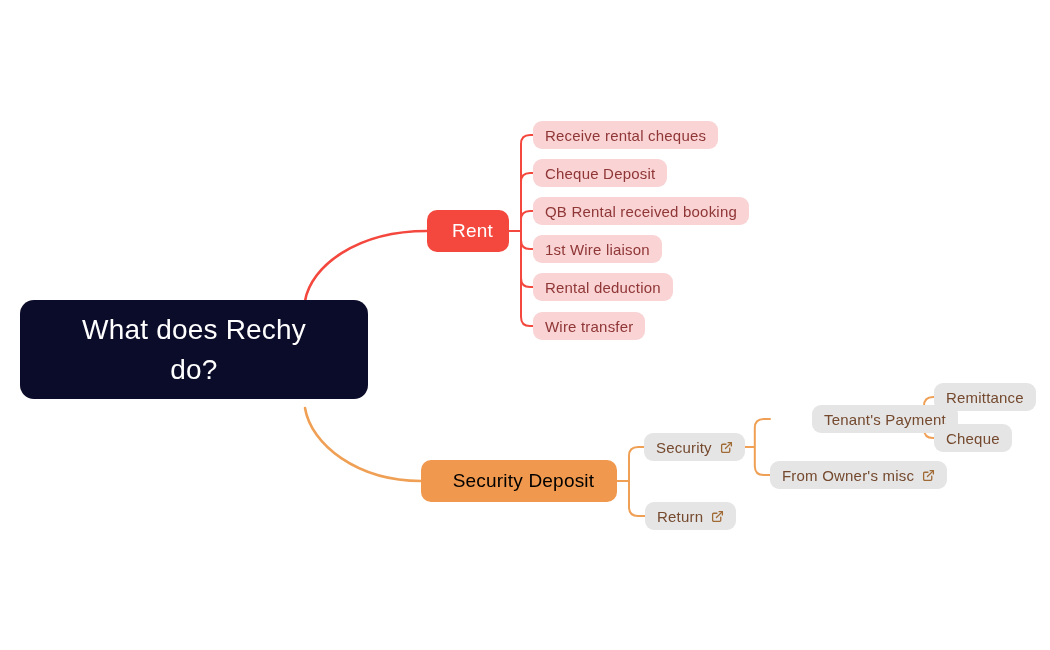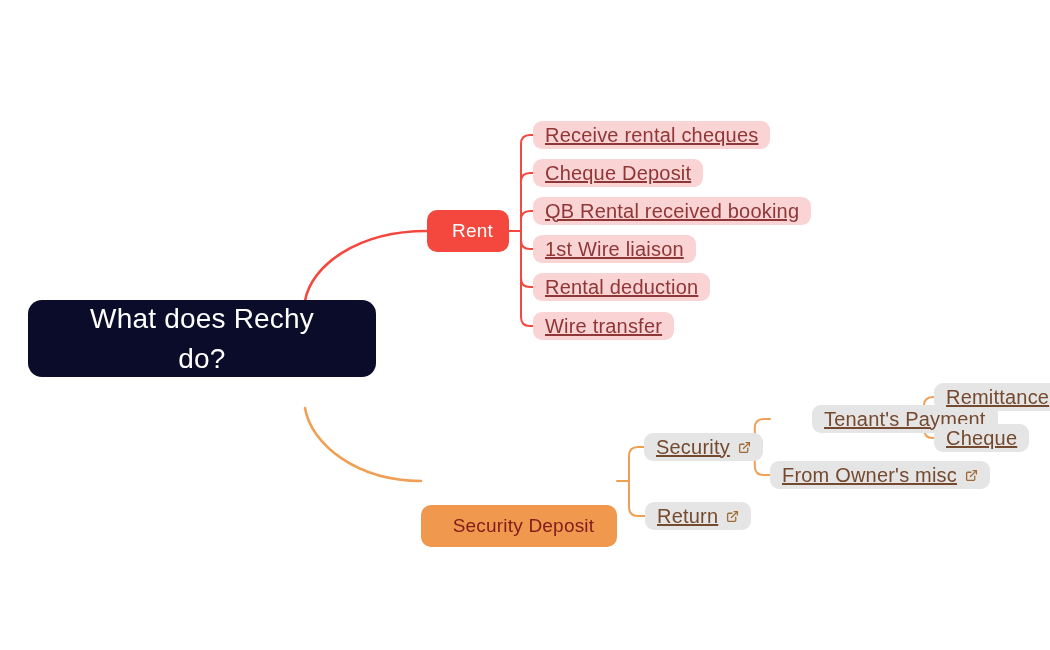--- a/index.html
+++ b/index.html
@@ -18,24 +18,24 @@
     background:#0b0b2a;color:#ffffff;border-radius:14px;
     justify-content:center;text-align:center;
     font-size:28px;line-height:40px;font-weight:500;
     padding:0 44px;letter-spacing:.2px;
   }
   .branch{
     border-radius:10px;justify-content:center;
     font-size:19px;font-weight:500;letter-spacing:.2px;padding-left:9px;
   }
   .red-node{background:#f4473d;color:#ffffff;}
-  .orange-node{background:#f0984d;color:#7f1d1d;margin-top:45px;}
+  .orange-node{background:#f0984d;color:#000000;}
   .pill{
     height:28px;border-radius:9px;padding:0 12px;
-    font-size:20px;white-space:nowrap;gap:8px;letter-spacing:.2px;text-decoration:underline;
+    font-size:15px;white-space:nowrap;gap:8px;letter-spacing:.2px;
   }
   .pink{background:#fad3d4;color:#8f3636;}
   .peach{background:#e5e5e5;color:#74492e;}
   .ext{
     width:13px;height:13px;flex:0 0 auto;
     stroke:#a06a35;stroke-width:2.4;fill:none;
     stroke-linecap:round;stroke-linejoin:round;
   }
 </style>
 </head>
@@ -45,21 +45,21 @@
 
   <svg id="connectors" xmlns="http://www.w3.org/2000/svg">
       <path d="M 305 301 C 311 266 357 231 427 231" stroke="#f4473d" stroke-width="2.6" fill="none" stroke-linecap="round"></path>
       <path d="M 305 408 C 311 444.5 357 481 421 481" stroke="#f0a055" stroke-width="2.6" fill="none" stroke-linecap="round"></path>
       <path d="M 509 231 H 521 M 521 144 V 317 M 521 144 Q 521 135 530 135 H 533 M 521 182 Q 521 173 530 173 H 533 M 521 220 Q 521 211 530 211 H 533 M 521 240 Q 521 249 530 249 H 533 M 521 278 Q 521 287 530 287 H 533 M 521 317 Q 521 326 530 326 H 533" stroke="#f4473d" stroke-width="2" fill="none" stroke-linecap="round"></path>
       <path d="M 617 481 H 629 M 629 456 V 507 M 629 456 Q 629 447 638 447 H 644 M 629 507 Q 629 516 638 516 H 645" stroke="#f0a055" stroke-width="2" fill="none" stroke-linecap="round"></path>
       <path d="M 742.796875 447 H 754.796875 M 754.796875 428 V 466 M 754.796875 428 Q 754.796875 419 763.796875 419 H 770 M 754.796875 466 Q 754.796875 475 763.796875 475 H 770" stroke="#f0a055" stroke-width="2" fill="none" stroke-linecap="round"></path>
       <path d="M 912.015625 419 H 924.015625 M 924.015625 406 V 429 M 924.015625 406 Q 924.015625 397 933.015625 397 H 934 M 924.015625 429 Q 924.015625 438 933.015625 438 H 934" stroke="#f0a055" stroke-width="2" fill="none" stroke-linecap="round"></path>
     </svg>
 
-  <div class="node root" id="n-root" style="left:28px;top:300px;width:348px;height:77px">
+  <div class="node root" id="n-root" style="left:20px;top:300px;width:348px;height:99px">
     <span class="lbl">What does Rechy do?</span>
   </div>
 
   <div class="node branch red-node" id="n-rent" style="left:427px;top:210px;width:82px;height:42px">
     <span class="lbl">Rent</span>
   </div>
 
   <div class="pill pink" id="n-r0" style="left:533px;top:121px">
     <span class="lbl">Receive rental cheques</span>
   </div>

